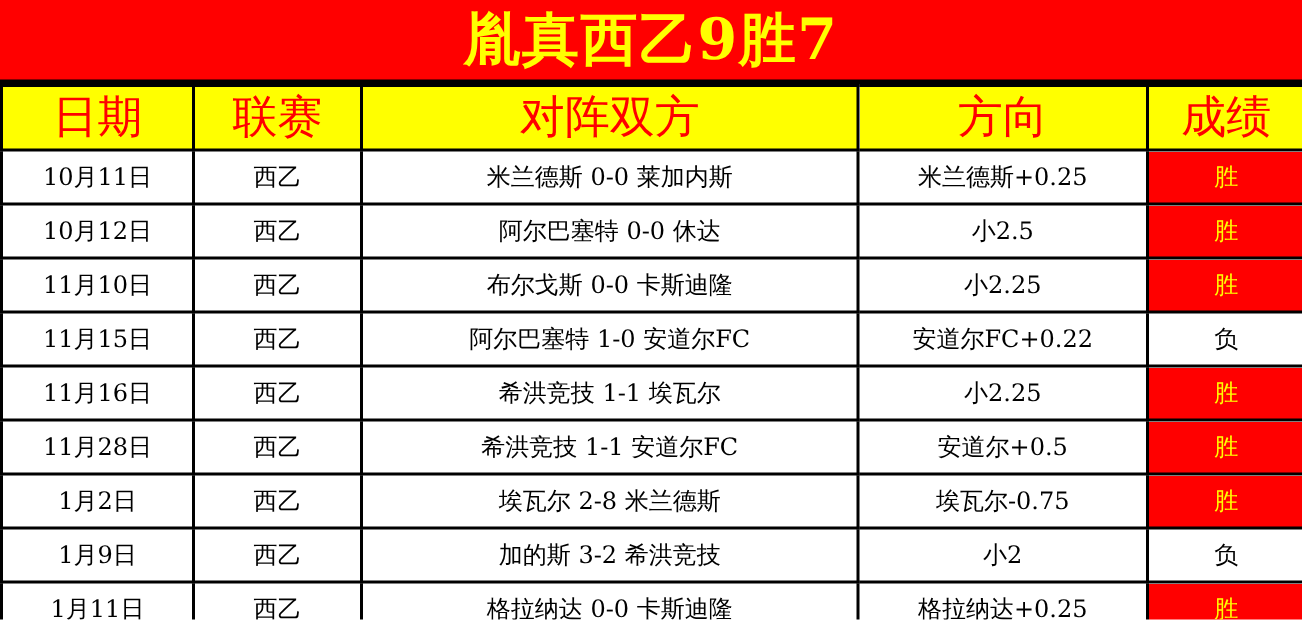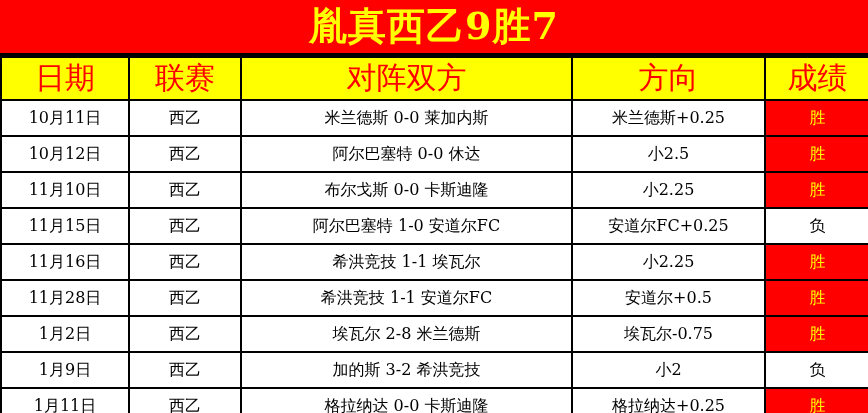--- a/index.html
+++ b/index.html
@@ -115,21 +115,21 @@
           <td>11月10日</td>
           <td>西乙</td>
           <td>布尔戈斯 0-0 卡斯迪隆</td>
           <td>小2.25</td>
           <td class="win">胜</td>
         </tr>
         <tr>
           <td>11月15日</td>
           <td>西乙</td>
           <td>阿尔巴塞特 1-0 安道尔FC</td>
-          <td>安道尔FC+0.25</td>
+          <td>安道尔FC+0.22</td>
           <td>负</td>
         </tr>
         <tr>
           <td>11月16日</td>
           <td>西乙</td>
           <td>希洪竞技 1-1 埃瓦尔</td>
           <td>小2.25</td>
           <td class="win">胜</td>
         </tr>
         <tr>

